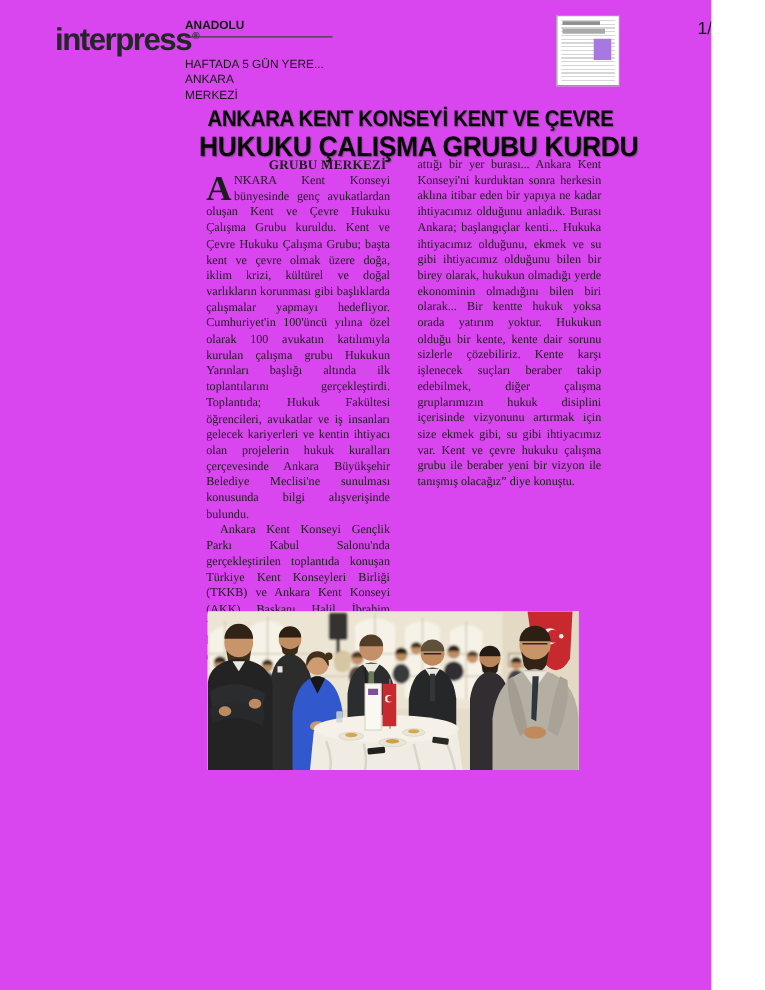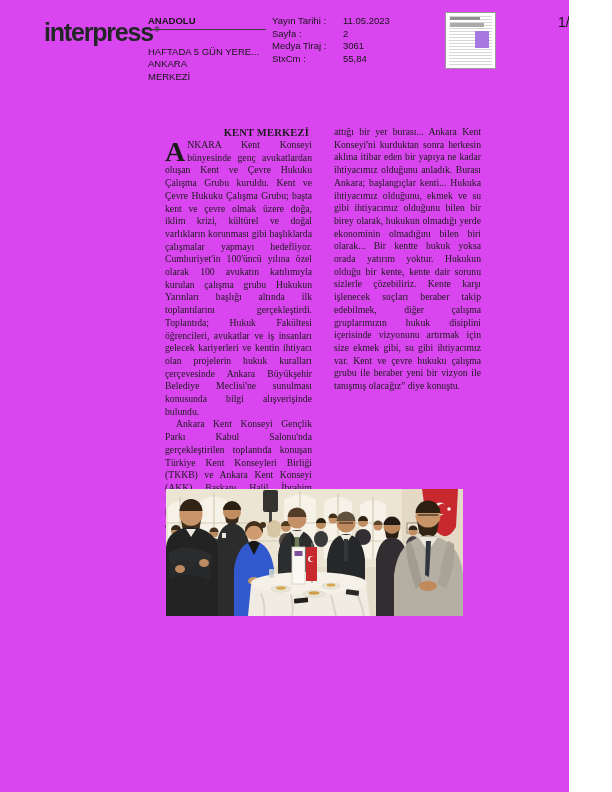--- a/index.html
+++ b/index.html
@@ -57,51 +57,37 @@
     <span>interpress</span><span class="reg">®</span>
   </div>
 
   <div class="src">
     <div class="name">ANADOLU</div>
     <div>HAFTADA 5 GÜN YERE...</div>
     <div>ANKARA</div>
     <div>MERKEZİ</div>
   </div>
 
-  <div class="fields">
-    <div class="frow">
-      <span class="flabel">Yayın Tarihi :</span>
-      <span class="fvalue">11.05.2023</span>
-    </div>
-    <div class="frow">
-      <span class="flabel">Sayfa :</span>
-      <span class="fvalue">2</span>
-    </div>
-    <div class="frow">
-      <span class="flabel">Medya Tiraj :</span>
-      <span class="fvalue">3061</span>
-    </div>
-    <div class="frow">
-      <span class="flabel">StxCm :</span>
-      <span class="fvalue">55,84</span>
-    </div>
-  </div>
 
   <div class="thumb">
     <div class="thumb-page">
       <div class="thumb-hl" style="background: rgb(166, 120, 224);"></div>
     </div>
   </div>
 
   <div class="pagenum">1/1</div>
 
+  <div class="headline">
+    <div class="hl1"><span>ANKARA KENT KONSEYİ KENT VE ÇEVRE</span></div>
+    <div class="hl2"><span>HUKUKU ÇALIŞMA GRUBU KURDU</span></div>
+  </div>
 
   <div class="body-text">
     <div class="col-left">
-      <p class="byline">KENT MERKEZİ</p>
+      <p class="byline">GRUBU MERKEZİ</p>
       <p><span class="dropcap">A</span><span>NKARA Kent Konseyi bünyesinde genç avukatlardan oluşan Kent ve Çevre Hukuku Çalışma Grubu kuruldu. Kent ve Çevre Hukuku Çalışma Grubu; başta kent ve çevre olmak üzere doğa, iklim krizi, kültürel ve doğal varlıkların korunması gibi başlıklarda çalışmalar yapmayı hedefliyor. Cumhuriyet'in 100'üncü yılına özel olarak 100 avukatın katılımıyla kurulan çalışma grubu Hukukun Yarınları başlığı altında ilk toplantılarını gerçekleştirdi. Toplantıda; Hukuk Fakültesi öğrencileri, avukatlar ve iş insanları gelecek kariyerleri ve kentin ihtiyacı olan projelerin hukuk kuralları çerçevesinde Ankara Büyükşehir Belediye Meclisi'ne sunulması konusunda bilgi alışverişinde bulundu.</span></p>
       <p class="indent">Ankara Kent Konseyi Gençlik Parkı Kabul Salonu'nda gerçekleştirilen toplantıda konuşan Türkiye Kent Konseyleri Birliği (TKKB) ve Ankara Kent Konseyi (AKK) Başkanı Halil İbrahim Yılmaz, “Katılımcı kültürle toplumun bütün kesimlerinin, yeniden var olma çığlığı</p>
     </div>
     <div class="col-right">
       <p>attığı bir yer burası... Ankara Kent Konseyi'ni kurduktan sonra herkesin aklına itibar eden bir yapıya ne kadar ihtiyacımız olduğunu anladık. Burası Ankara; başlangıçlar kenti... Hukuka ihtiyacımız olduğunu, ekmek ve su gibi ihtiyacımız olduğunu bilen bir birey olarak, hukukun olmadığı yerde ekonominin olmadığını bilen biri olarak... Bir kentte hukuk yoksa orada yatırım yoktur. Hukukun olduğu bir kente, kente dair sorunu sizlerle çözebiliriz. Kente karşı işlenecek suçları beraber takip edebilmek, diğer çalışma gruplarımızın hukuk disiplini içerisinde vizyonunu artırmak için size ekmek gibi, su gibi ihtiyacımız var. Kent ve çevre hukuku çalışma grubu ile beraber yeni bir vizyon ile tanışmış olacağız” diye konuştu.</p>
     </div>
   </div>
 
   <div class="photo">
     <svg viewBox="0 0 297 127" width="297" height="127" xmlns="http://www.w3.org/2000/svg">

